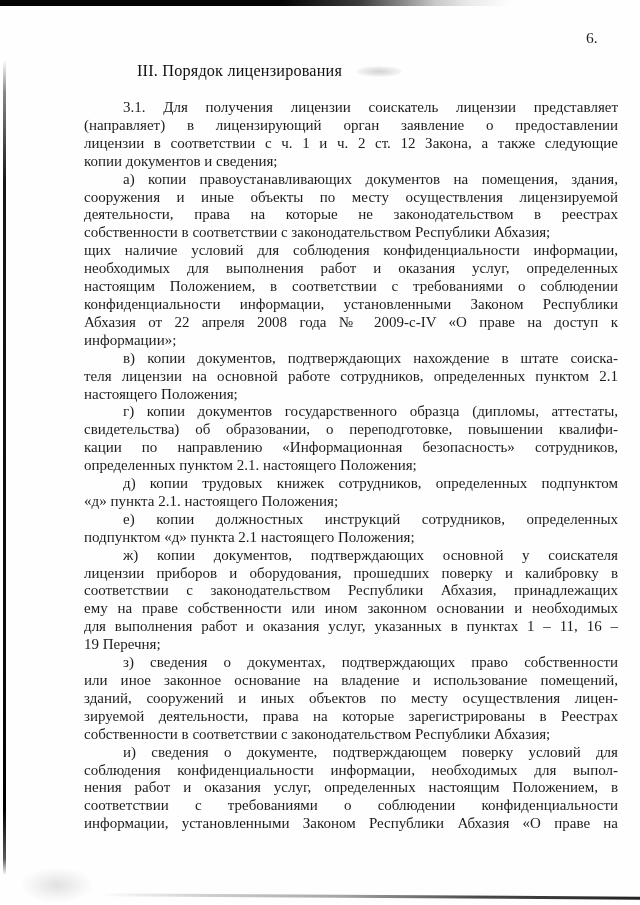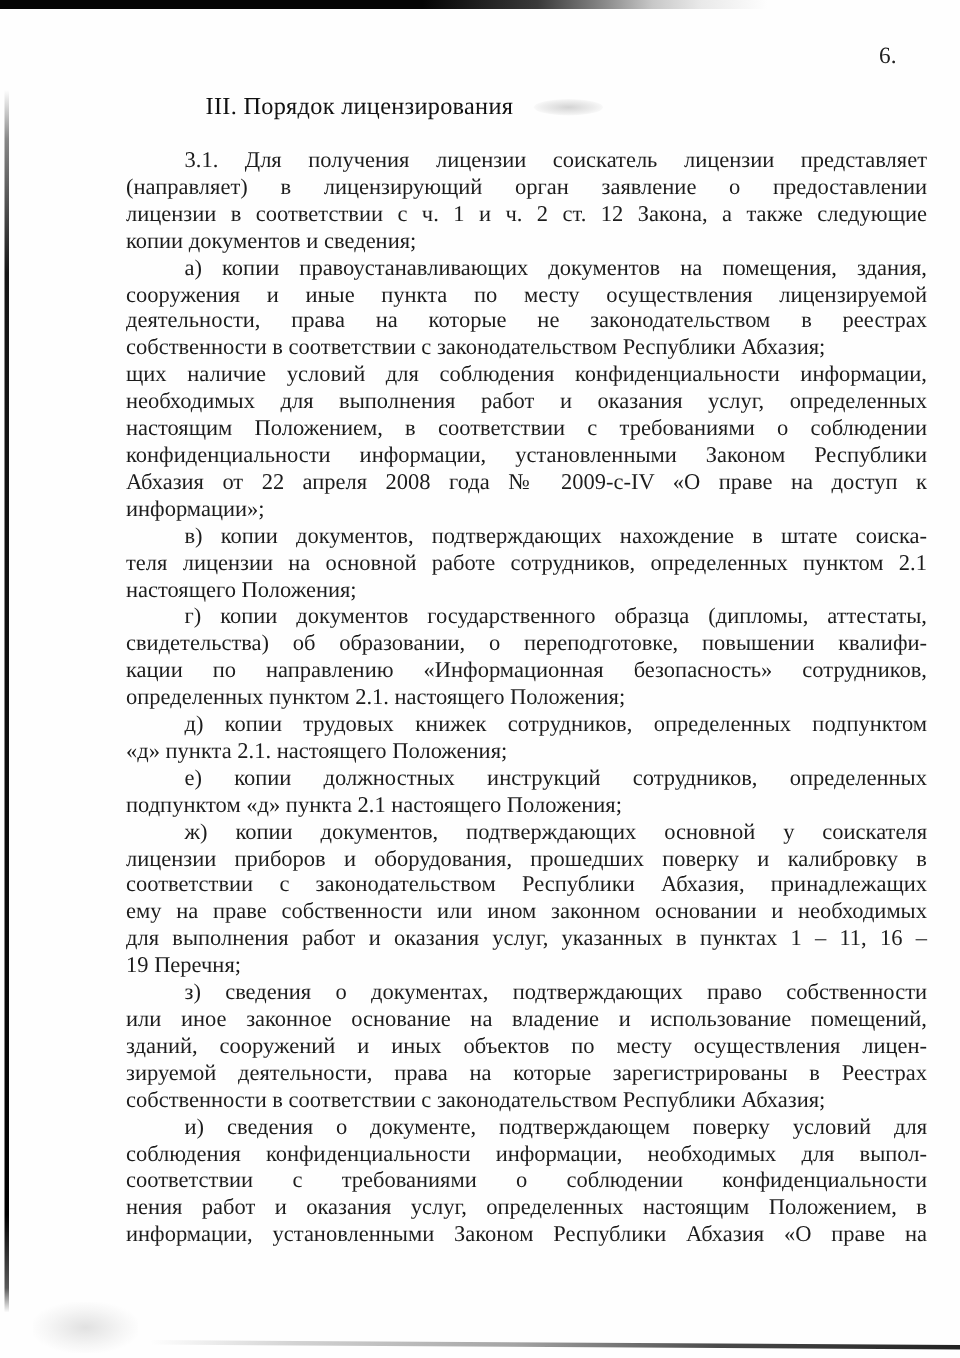--- a/index.html
+++ b/index.html
@@ -86,21 +86,21 @@
 
   <div class="doc-body" style="color: rgb(28, 28, 28);">
       <div class="para">
         <div class="line first">3.1. Для получения лицензии соискатель лицензии представляет</div>
         <div class="line">(направляет) в лицензирующий орган заявление о предоставлении</div>
         <div class="line">лицензии в соответствии с ч. 1 и ч. 2 ст. 12 Закона, а также следующие</div>
         <div class="line last">копии документов и сведения;</div>
       </div>
       <div class="para">
         <div class="line first">а) копии правоустанавливающих документов на помещения, здания,</div>
-        <div class="line">сооружения и иные пункта по месту осуществления лицензируемой</div>
+        <div class="line">сооружения и иные объекты по месту осуществления лицензируемой</div>
         <div class="line">деятельности, права на которые не законодательством в реестрах</div>
         <div class="line last">собственности в соответствии с законодательством Республики Абхазия;</div>
       </div>
       <div class="para">
         <div class="line">щих наличие условий для соблюдения конфиденциальности информации,</div>
         <div class="line">необходимых для выполнения работ и оказания услуг, определенных</div>
         <div class="line">настоящим Положением, в соответствии с требованиями о соблюдении</div>
         <div class="line">конфиденциальности информации, установленными Законом Республики</div>
         <div class="line">Абхазия от 22 апреля 2008 года № 2009-с-IV «О праве на доступ к</div>
         <div class="line last">информации»;</div>
@@ -135,18 +135,18 @@
       <div class="para">
         <div class="line first">з) сведения о документах, подтверждающих право собственности</div>
         <div class="line">или иное законное основание на владение и использование помещений,</div>
         <div class="line">зданий, сооружений и иных объектов по месту осуществления лицен-</div>
         <div class="line">зируемой деятельности, права на которые зарегистрированы в Реестрах</div>
         <div class="line last">собственности в соответствии с законодательством Республики Абхазия;</div>
       </div>
       <div class="para">
         <div class="line first">и) сведения о документе, подтверждающем поверку условий для</div>
         <div class="line">соблюдения конфиденциальности информации, необходимых для выпол-</div>
+        <div class="line">нения работ и оказания услуг, определенных настоящим Положением, в</div>
         <div class="line">соответствии с требованиями о соблюдении конфиденциальности</div>
-        <div class="line">нения работ и оказания услуг, определенных настоящим Положением, в</div>
         <div class="line">информации, установленными Законом Республики Абхазия «О праве на</div>
       </div>
     </div>
 </div>
 
 </body></html>

